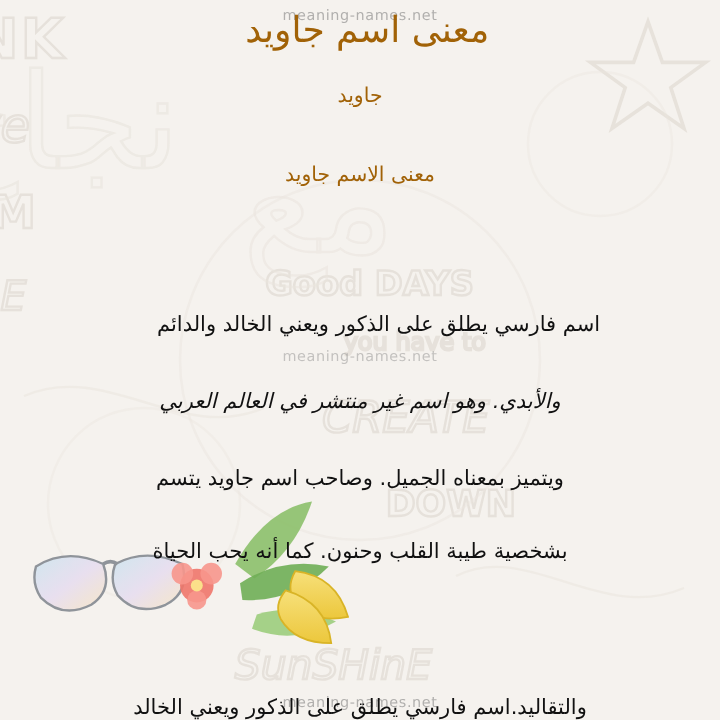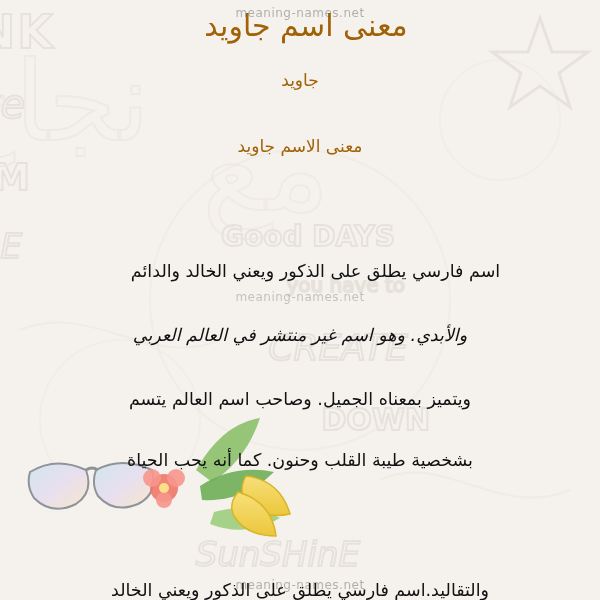--- a/index.html
+++ b/index.html
@@ -178,17 +178,17 @@
   <div class="watermark mid">meaning-names.net</div>
   <div class="watermark bottom">meaning-names.net</div>
 
   <div class="title">معنى اسم جاويد</div>
 
   <div class="line name">جاويد</div>
   <div class="line meaning">معنى الاسم جاويد</div>
 
   <div class="body-line b1">اسم فارسي يطلق على الذكور ويعني الخالد والدائم</div>
   <div class="body-line b2">والأبدي. وهو اسم غير منتشر في العالم العربي</div>
-  <div class="body-line b3">ويتميز بمعناه الجميل. وصاحب اسم العالم يتسم</div>
+  <div class="body-line b3">ويتميز بمعناه الجميل. وصاحب اسم جاويد يتسم</div>
   <div class="body-line b4">بشخصية طيبة القلب وحنون. كما أنه يحب الحياة</div>
   <div class="body-line b6">والتقاليد.اسم فارسي يطلق على الذكور ويعني الخالد</div>
 
 </div>
 
 </body></html>

